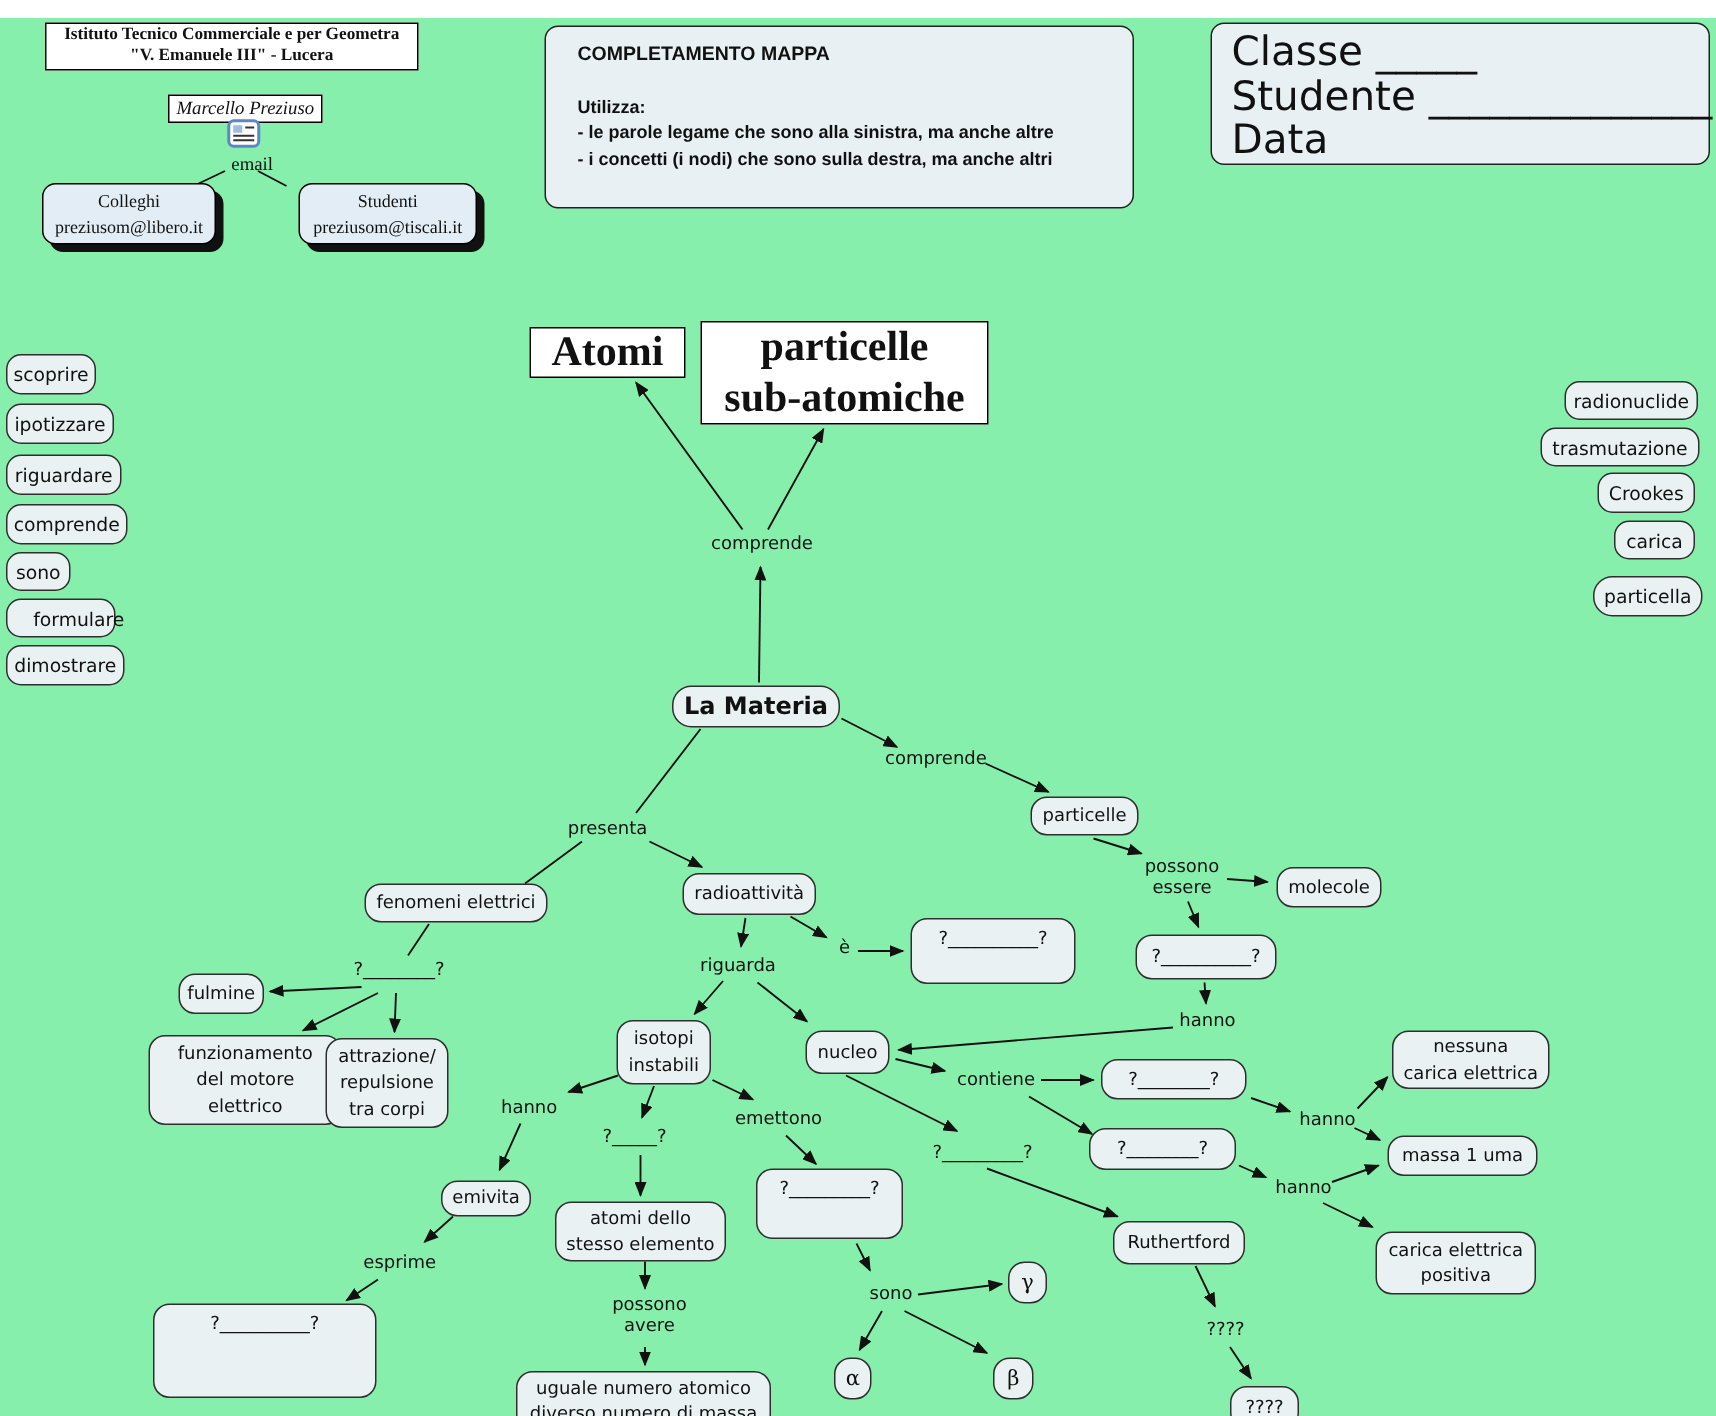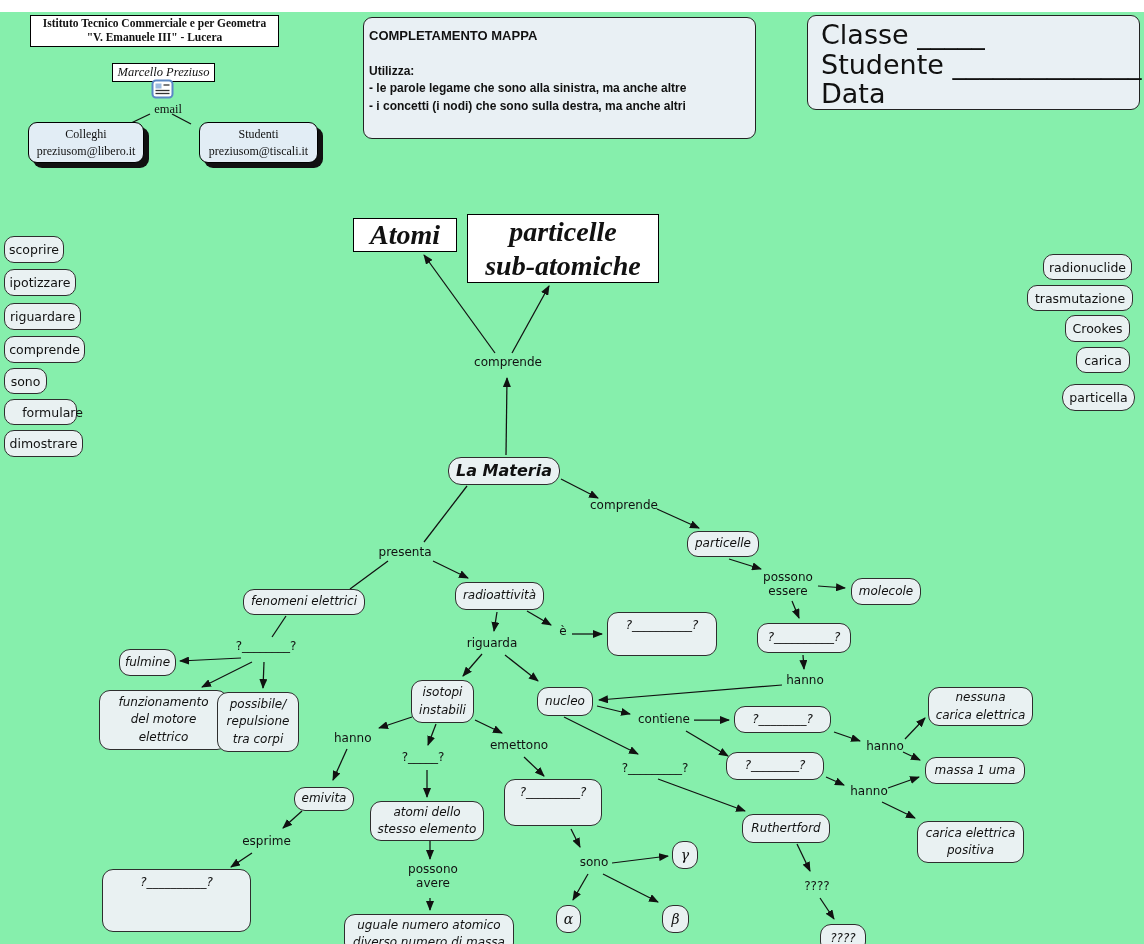--- a/index.html
+++ b/index.html
@@ -2,21 +2,21 @@
 <html><head>
 <meta charset="utf-8">
 <style>
   html,body{margin:0;padding:0;background:#fff;}
   #canvas{position:relative;width:1144px;height:944px;background:#86efac;overflow:hidden;
           font-family:"DejaVu Sans",sans-serif;color:#111;margin-top:12px;}
   #edges{position:absolute;left:0;top:0;width:1144px;height:944px;}
   .node{position:absolute;box-sizing:border-box;display:flex;flex-direction:column;align-items:center;
         justify-content:center;background:#e9f1f2;border:1px solid #2e2e2e;border-radius:11px;
         font-size:12px;line-height:1.45;text-align:center;white-space:nowrap;}
-  .node span{display:block;font-style:italic;}
+  .node span{display:block;}
   .node.top{justify-content:flex-start;padding-top:4px;}
   .node.bold{font-weight:bold;font-size:16px;border-radius:13px;}
   .node.greek{font-family:"DejaVu Serif",serif;font-size:14px;}
   .node.serifbox{background:#fff;border:1.6px solid #000;border-radius:0;
         font-family:"Liberation Serif",serif;font-weight:bold;line-height:1.18;}
   .lbl{position:absolute;font-size:12px;line-height:1.2;text-align:center;white-space:nowrap;}
   .lbl span{display:block;}
   .chip{position:absolute;box-sizing:border-box;display:flex;align-items:center;justify-content:center;
         background:#e9f1f2;border:1px solid #2e2e2e;border-radius:10px;font-size:12.5px;white-space:nowrap;}
   .panel{position:absolute;box-sizing:border-box;background:#e9f0f4;border:1px solid #222;border-radius:9px;}
@@ -27,21 +27,21 @@
         border:1px solid #000;display:flex;align-items:center;justify-content:center;
         font-family:"Liberation Serif",serif;font-style:italic;font-size:12.5px;}
   #email-icon{position:absolute;left:151px;top:67px;width:23px;height:20px;}
   #email-label{position:absolute;left:148px;top:90px;width:34px;text-align:right;
         font-family:"Liberation Serif",serif;font-size:12.5px;}
   .contact{position:absolute;box-sizing:border-box;background:#e2edf5;border:1.2px solid #000;border-radius:9px;
         box-shadow:5px 5px 0 0 #111;display:flex;flex-direction:column;align-items:center;justify-content:center;
         font-family:"Liberation Serif",serif;font-size:12px;line-height:1.35;}
   #contact-colleghi{left:28px;top:110px;width:116px;height:41px;}
   #contact-studenti{left:199px;top:110px;width:119px;height:41px;}
-  #instructions{left:363px;top:5px;width:393px;height:122px;padding:9px 5px;
+  #instructions{left:363px;top:5px;width:393px;height:122px;padding:9px 21px;
         font-family:"Liberation Sans",sans-serif;font-weight:bold;font-size:12px;line-height:1.45;white-space:nowrap;}
   #instructions .title{font-size:13px;margin-bottom:17px;}
   #student-info{left:807px;top:3px;width:333px;height:95px;padding:4px 0 0 13px;
         font-size:27px;line-height:1.1;white-space:nowrap;}
 </style>
 </head>
 <body>
 
 <div id="canvas">
 
@@ -168,21 +168,21 @@
     </div>
     <div class="node" style="left: 119px; top: 637px; width: 57px; height: 27px;">
       <span>fulmine</span>
     </div>
     <div class="node" style="left: 99px; top: 678px; width: 129px; height: 60px;">
       <span>funzionamento</span>
       <span>del motore</span>
       <span>elettrico</span>
     </div>
     <div class="node" style="left: 217px; top: 680px; width: 82px; height: 60px;">
-      <span>possibile/</span>
+      <span>attrazione/</span>
       <span>repulsione</span>
       <span>tra corpi</span>
     </div>
     <div class="node" style="left: 411px; top: 668px; width: 63px; height: 43px;">
       <span>isotopi</span>
       <span>instabili</span>
     </div>
     <div class="node" style="left: 537px; top: 675px; width: 56px; height: 29px;">
       <span>nucleo</span>
     </div>

